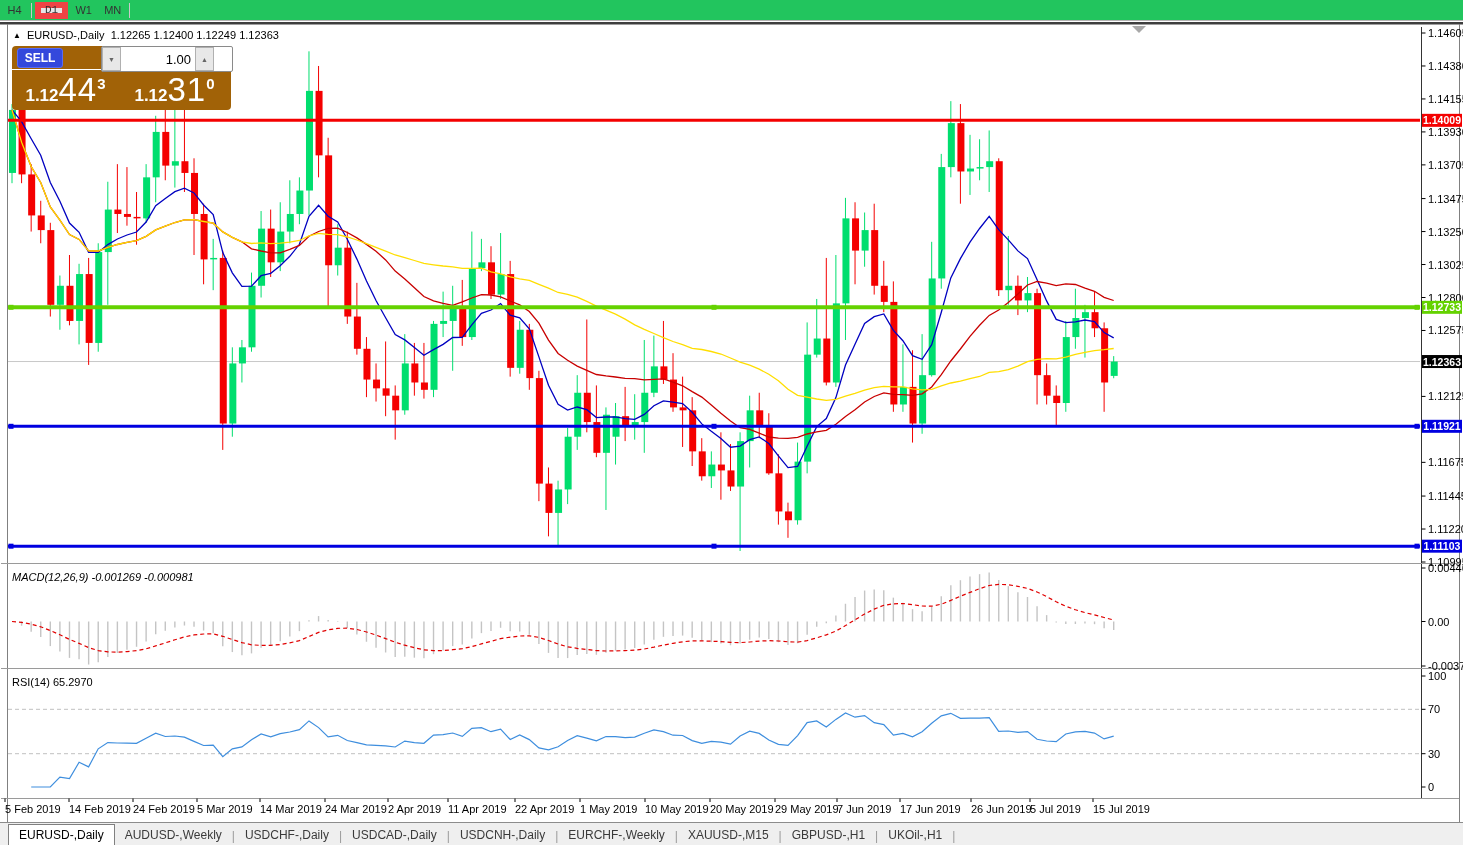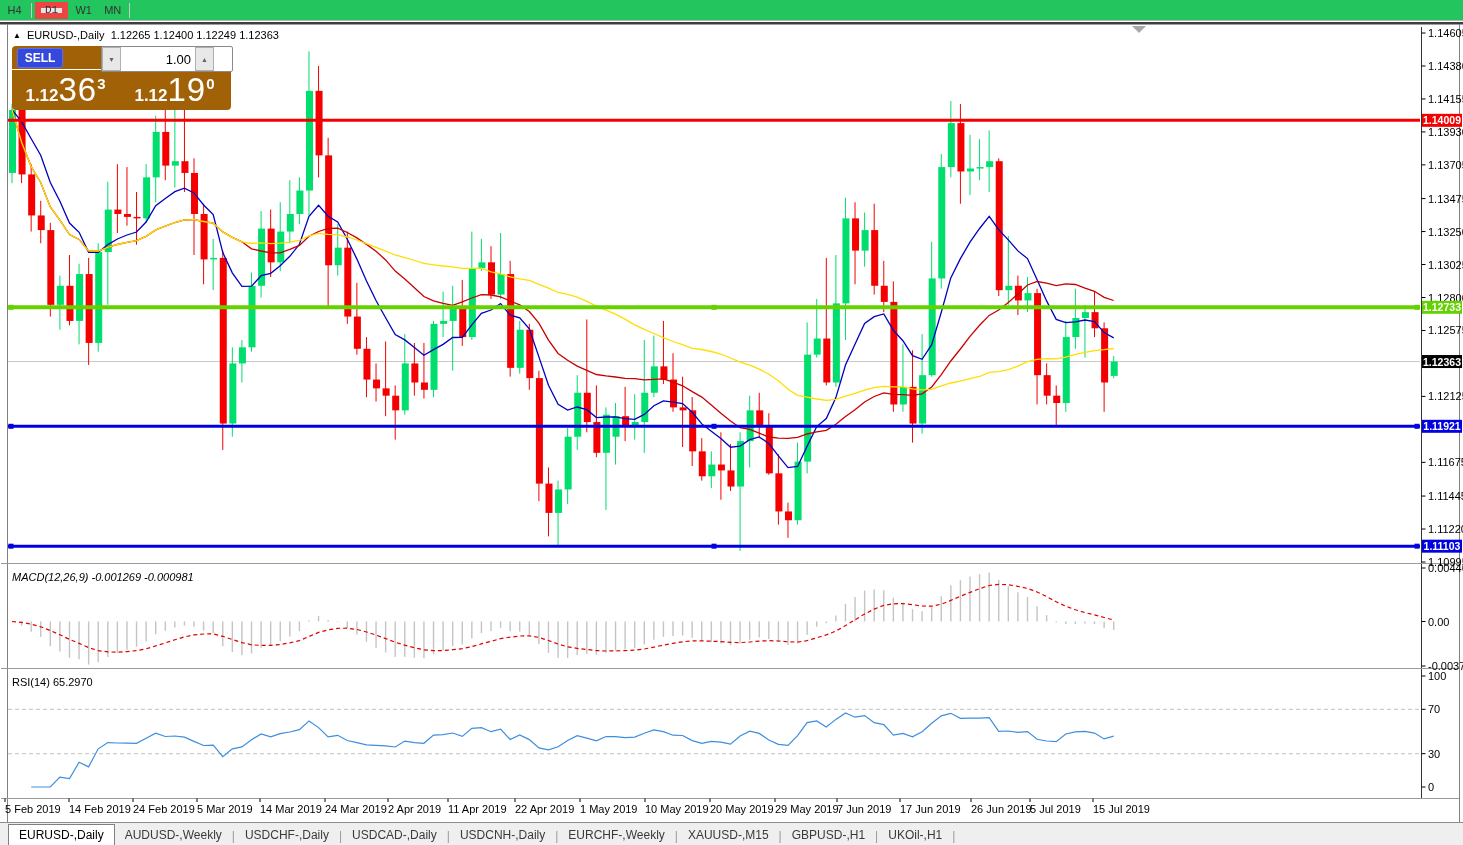--- a/index.html
+++ b/index.html
@@ -553,30 +553,30 @@
 
   <div class="ol" id="macd-label">MACD(12,26,9) -0.001269 -0.000981</div>
   <div class="ol" id="rsi-label">RSI(14) 65.2970</div>
 
   <div id="trade-panel">
     <div class="tp-col" id="tp-sell-col">
       <div class="tp-btn" id="sell-btn">SELL</div>
       <div class="tp-uline"></div>
       <div class="tp-price">
         <span class="tp-small">1.12</span>
-        <span class="tp-big">36</span>
+        <span class="tp-big">44</span>
         <span class="tp-sup">3</span>
       </div>
     </div>
     <div class="tp-col" id="tp-buy-col">
       <div class="tp-btn" id="buy-btn">BUY</div>
       <div class="tp-uline"></div>
       <div class="tp-price">
         <span class="tp-small">1.12</span>
-        <span class="tp-big">19</span>
+        <span class="tp-big">31</span>
         <span class="tp-sup">0</span>
       </div>
     </div>
     <div id="vol-box">
       <div class="vol-btn">▼</div>
       <input id="vol-input" value="1.00" style="">
       <div class="vol-btn">▲</div>
     </div>
   </div>
 </div>

